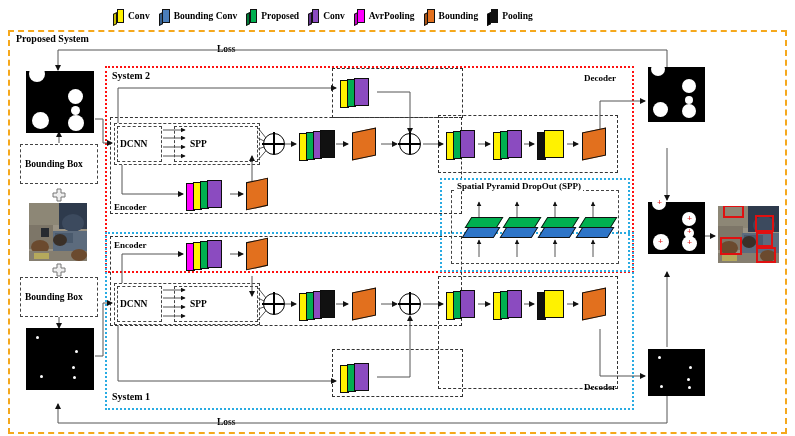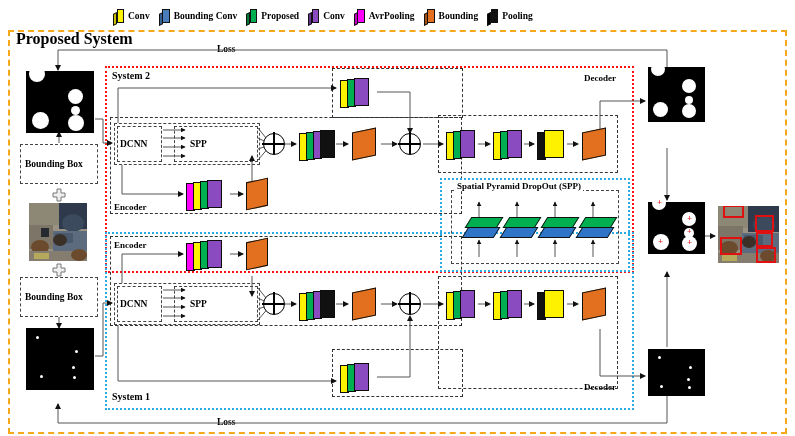--- a/index.html
+++ b/index.html
@@ -108,21 +108,21 @@
     <div class="leg-item">
       <span class="blk3d">
         <span class="side" style="background:#000"></span>
         <span class="face" style="background:#111111"></span>
       </span>
       <span class="leg-label">Pooling</span>
     </div>
   </div>
 
   <div class="frame" id="outer-frame"></div>
-  <div class="lbl-plain" style="left:16px;top:30px;font-size:16px;">Proposed System</div>
+  <div class="lbl-plain" style="left:16px;top:30px;font-size:10px;">Proposed System</div>
 
   <div class="frame" id="sys1-frame"></div>
   <div class="lbl-plain" style="left:112px;top:67px;font-size:10px;">System 2</div>
 
   <div class="frame" id="sys2-frame"></div>
   <div class="lbl-plain" style="left:112px;top:388px;font-size:10px;">System 1</div>
 
   <div class="dashdot" style="left:110px;top:113px;width:352px;height:97px;"></div>
   <div class="lbl-plain" style="left:114px;top:198px;">Encoder</div>
 

